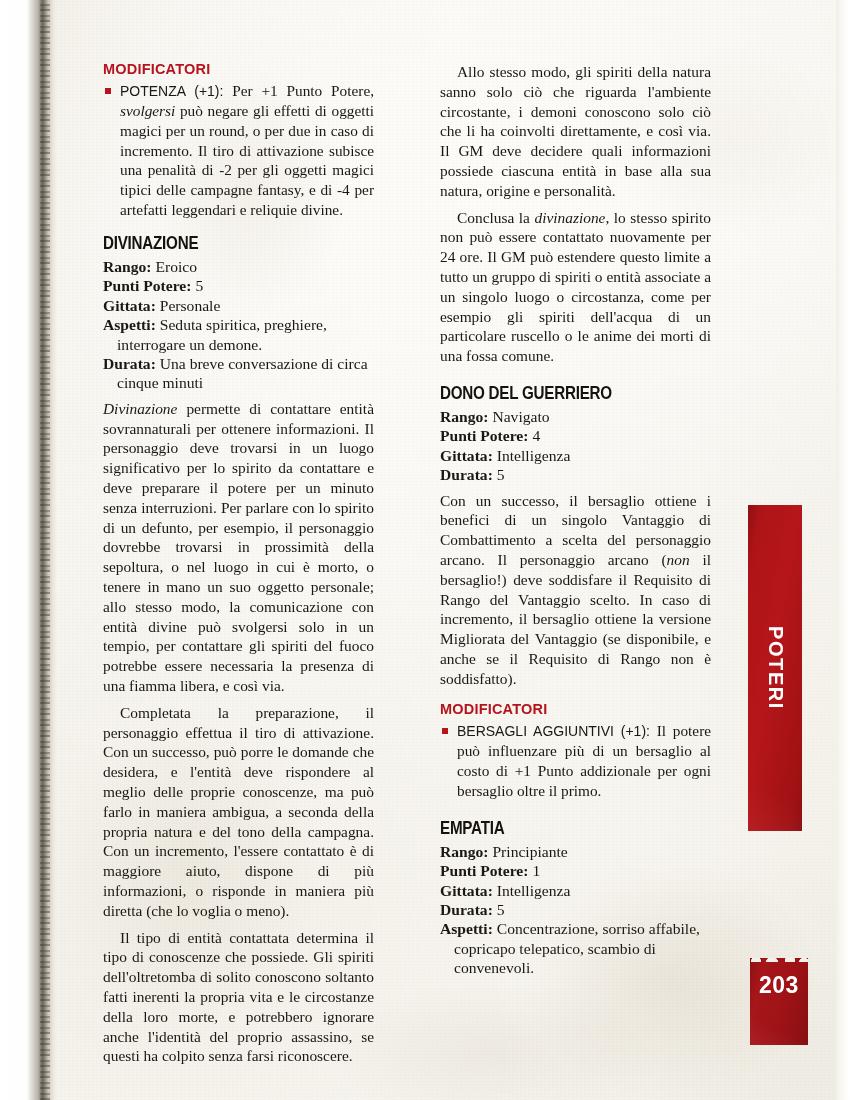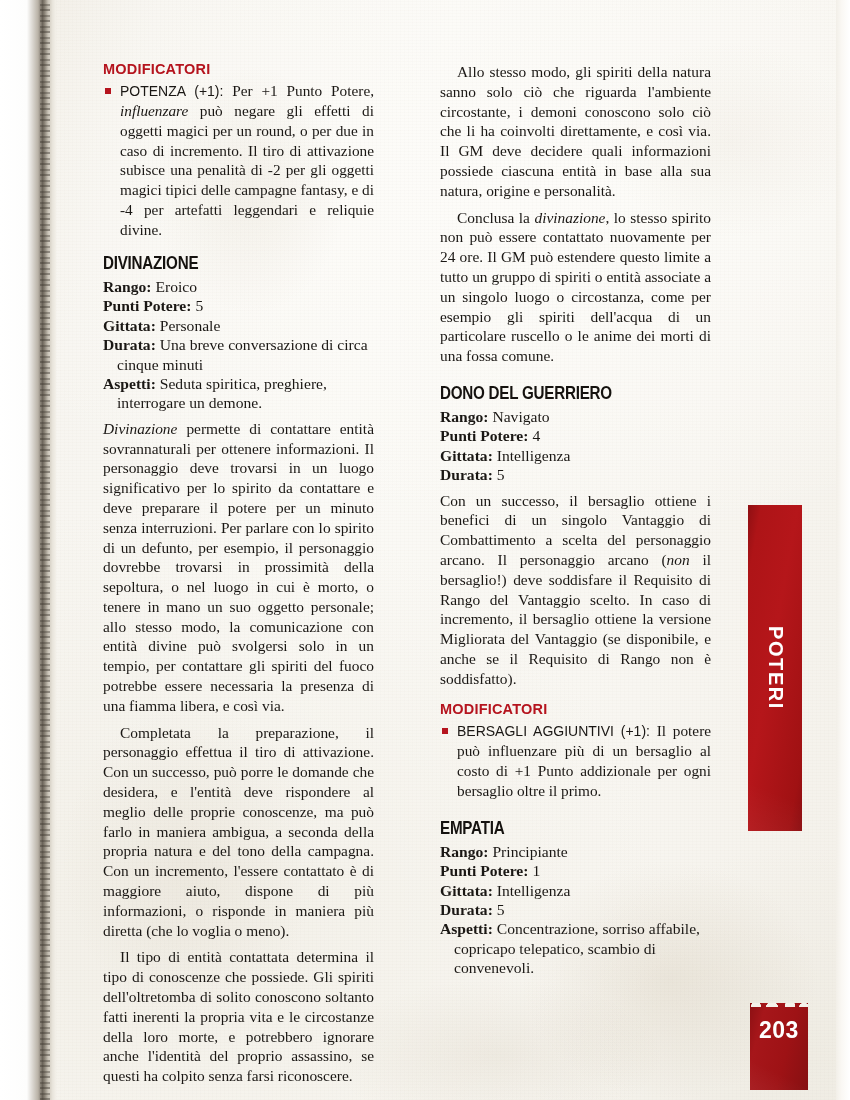--- a/index.html
+++ b/index.html
@@ -175,21 +175,21 @@
     font-family: "Liberation Sans", sans-serif;
     font-weight: bold;
     font-size: 20px;
     letter-spacing: 1.6px;
     white-space: nowrap;
   }
 
   
   .pagenum-block {
     position: absolute;
-    left: 750px; top: 1003px;
+    left: 750px; top: 958px;
     width: 58px; height: 87px;
     background: linear-gradient(105deg, #8c1013 0%, #a6161a 20%, #9e1215 60%, #861012 100%);
     z-index: 7;
     overflow: hidden;
   }
   .pagenum-block::before { 
     content:"";
     position:absolute; left:0; top:-5px; width:58px; height:9px;
     background:
       radial-gradient(circle at 6px 9px, rgba(244,241,234,1) 5px, rgba(244,241,234,0) 5.5px),
@@ -232,45 +232,45 @@
   <div class="cols">
 
     <div class="col">
 
       <div class="mod-head">MODIFICATORI</div>
 
       <p class="bullet-item">
         <span class="sq"></span>
         <span class="lead">POTENZA (+1):</span>
         <span> Per +1 Punto Potere, </span>
-        <em>influenzare</em>
+        <em>svolgersi</em>
         <span> può negare gli effetti di oggetti magici per un round, o per due in caso di incremento. Il tiro di attivazione subisce una penalità di -2 per gli oggetti magici tipici delle campagne fantasy, e di -4 per artefatti leggendari e reliquie divine.</span>
       </p>
 
       <div class="power-title first">DIVINAZIONE</div>
 
       <p class="stat">
         <b>Rango:</b>
         <span>Eroico</span>
       </p>
       <p class="stat">
         <b>Punti Potere:</b>
         <span>5</span>
       </p>
       <p class="stat">
         <b>Gittata:</b>
         <span>Personale</span>
       </p>
       <p class="stat">
+        <b>Aspetti:</b>
+        <span>Seduta spiritica, preghiere, interrogare un demone.</span>
+      </p>
+      <p class="stat">
         <b>Durata:</b>
         <span>Una breve conversazione di circa cinque minuti</span>
-      </p>
-      <p class="stat">
-        <b>Aspetti:</b>
-        <span>Seduta spiritica, preghiere, interrogare un demone.</span>
       </p>
 
       <p class="para tight">
         <em>Divinazione</em>
         <span> permette di contattare entità sovrannaturali per ottenere informazioni. Il personaggio deve trovarsi in un luogo significativo per lo spirito da contattare e deve preparare il potere per un minuto senza interruzioni. Per parlare con lo spirito di un defunto, per esempio, il personaggio dovrebbe trovarsi in prossimità della sepoltura, o nel luogo in cui è morto, o tenere in mano un suo oggetto personale; allo stesso modo, la comunicazione con entità divine può svolgersi solo in un tempio, per contattare gli spiriti del fuoco potrebbe essere necessaria la presenza di una fiamma libera, e così via.</span>
       </p>
 
       <p class="para indent">Completata la preparazione, il personaggio effettua il tiro di attivazione. Con un successo, può porre le domande che desidera, e l'entità deve rispondere al meglio delle proprie conoscenze, ma può farlo in maniera ambigua, a seconda della propria natura e del tono della campagna. Con un incremento, l'essere contattato è di maggiore aiuto, dispone di più informazioni, o risponde in maniera più diretta (che lo voglia o meno).</p>
 
       <p class="para indent">Il tipo di entità contattata determina il tipo di conoscenze che possiede. Gli spiriti dell'oltretomba di solito conoscono soltanto fatti inerenti la propria vita e le circostanze della loro morte, e potrebbero ignorare anche l'identità del proprio assassino, se questi ha colpito senza farsi riconoscere.</p>

